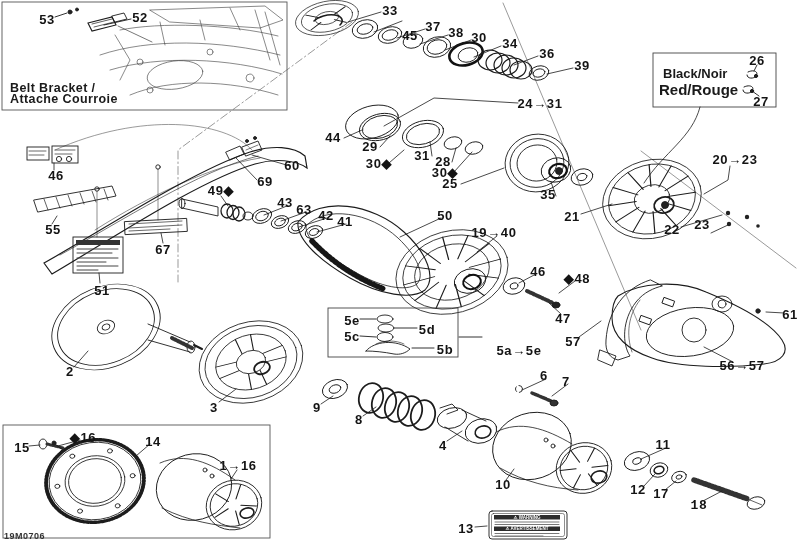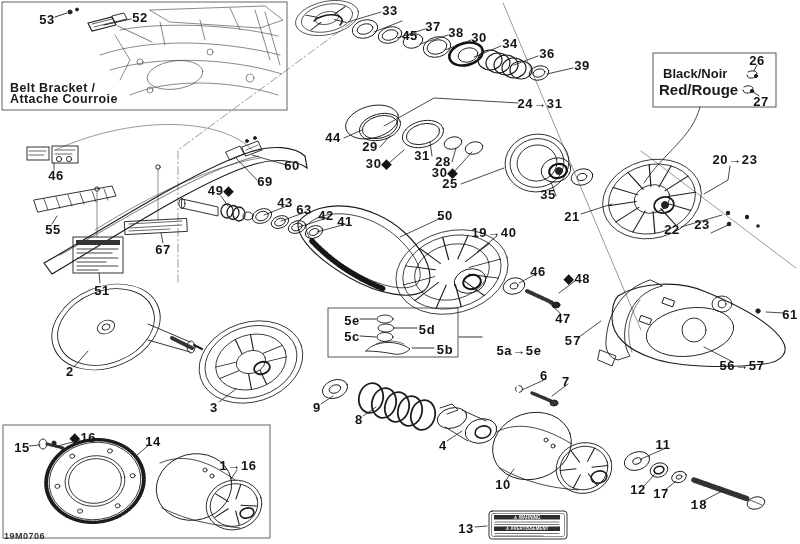--- a/index.html
+++ b/index.html
@@ -498,21 +498,21 @@
     <div class="callout" style="left: 345px; top: 221px;">41</div>
     <div class="callout" style="left: 56px; top: 175px;">46</div>
     <div class="callout" style="left: 53px; top: 229px;">55</div>
     <div class="callout" style="left: 163px; top: 249px;">67</div>
     <div class="callout" style="left: 102px; top: 290px;">51</div>
     <div class="callout" style="left: 445px; top: 215px;">50</div>
     <div class="callout" style="left: 494px; top: 232px;">19→40</div>
     <div class="callout" style="left: 538px; top: 271px;">46</div>
     <div class="callout" style="left: 577px; top: 278px;">◆48</div>
     <div class="callout" style="left: 563px; top: 318px; text-align: center;">47</div>
-    <div class="callout" style="left: 573px; top: 341px; font-family: Liberation Mono, monospace;">57</div>
+    <div class="callout" style="left: 573px; top: 341px;">57</div>
     <div class="callout" style="left: 790px; top: 314px;">61</div>
     <div class="callout" style="left: 742px; top: 365px;">56→57</div>
     <div class="callout" style="left: 519px; top: 338px; margin-top: 12px;">5a→5e</div>
     <div class="callout" style="left: 352px; top: 320px;">5e</div>
     <div class="callout" style="left: 427px; top: 329px;">5d</div>
     <div class="callout" style="left: 352px; top: 336px;">5c</div>
     <div class="callout" style="left: 445px; top: 349px;">5b</div>
     <div class="callout" style="left: 70px; top: 371px;">2</div>
     <div class="callout" style="left: 214px; top: 407px;">3</div>
     <div class="callout" style="left: 317px; top: 407px;">9</div>

